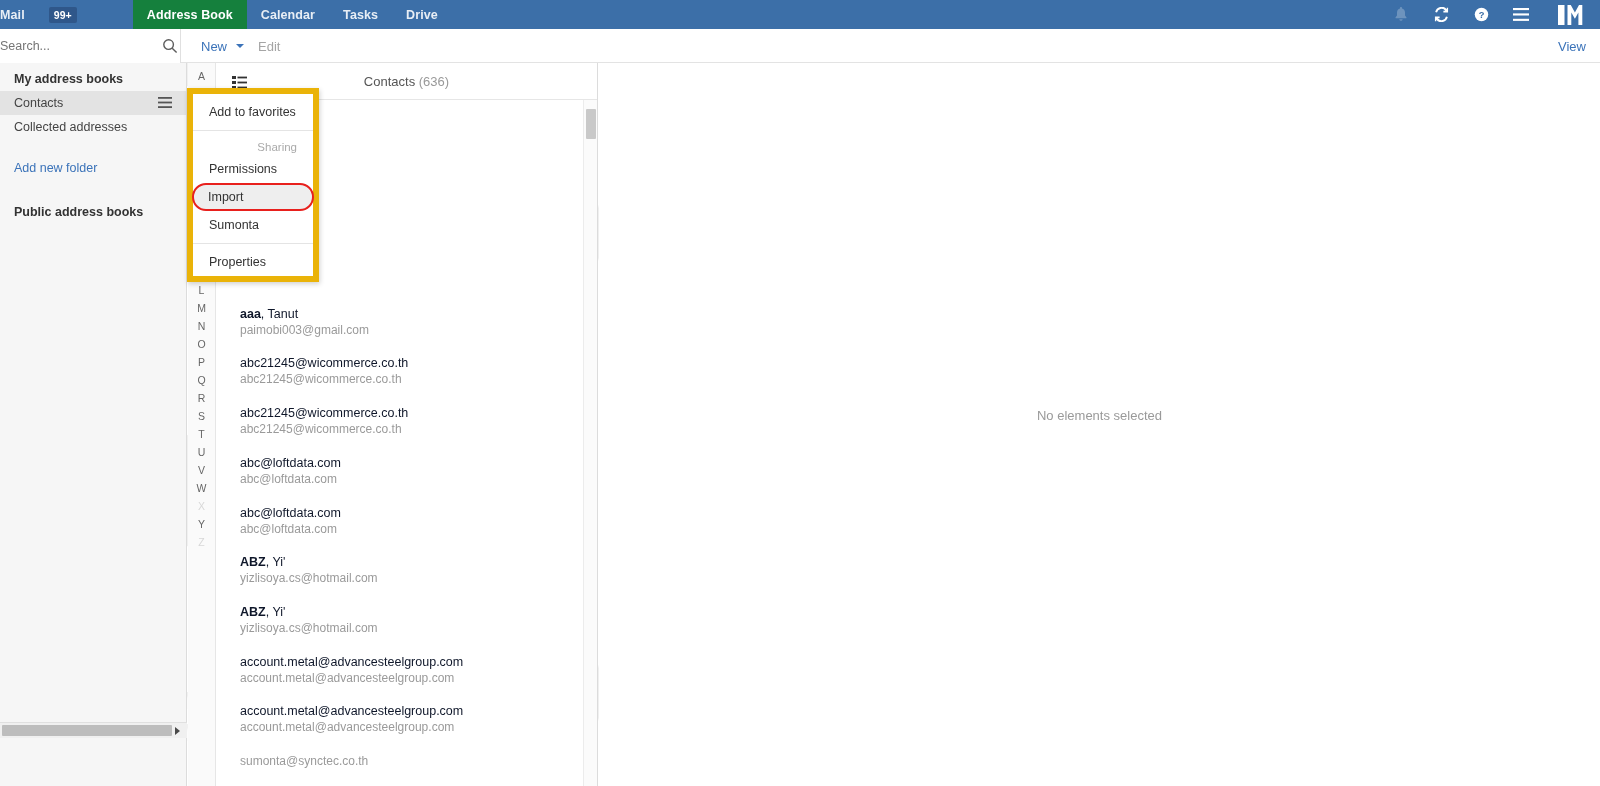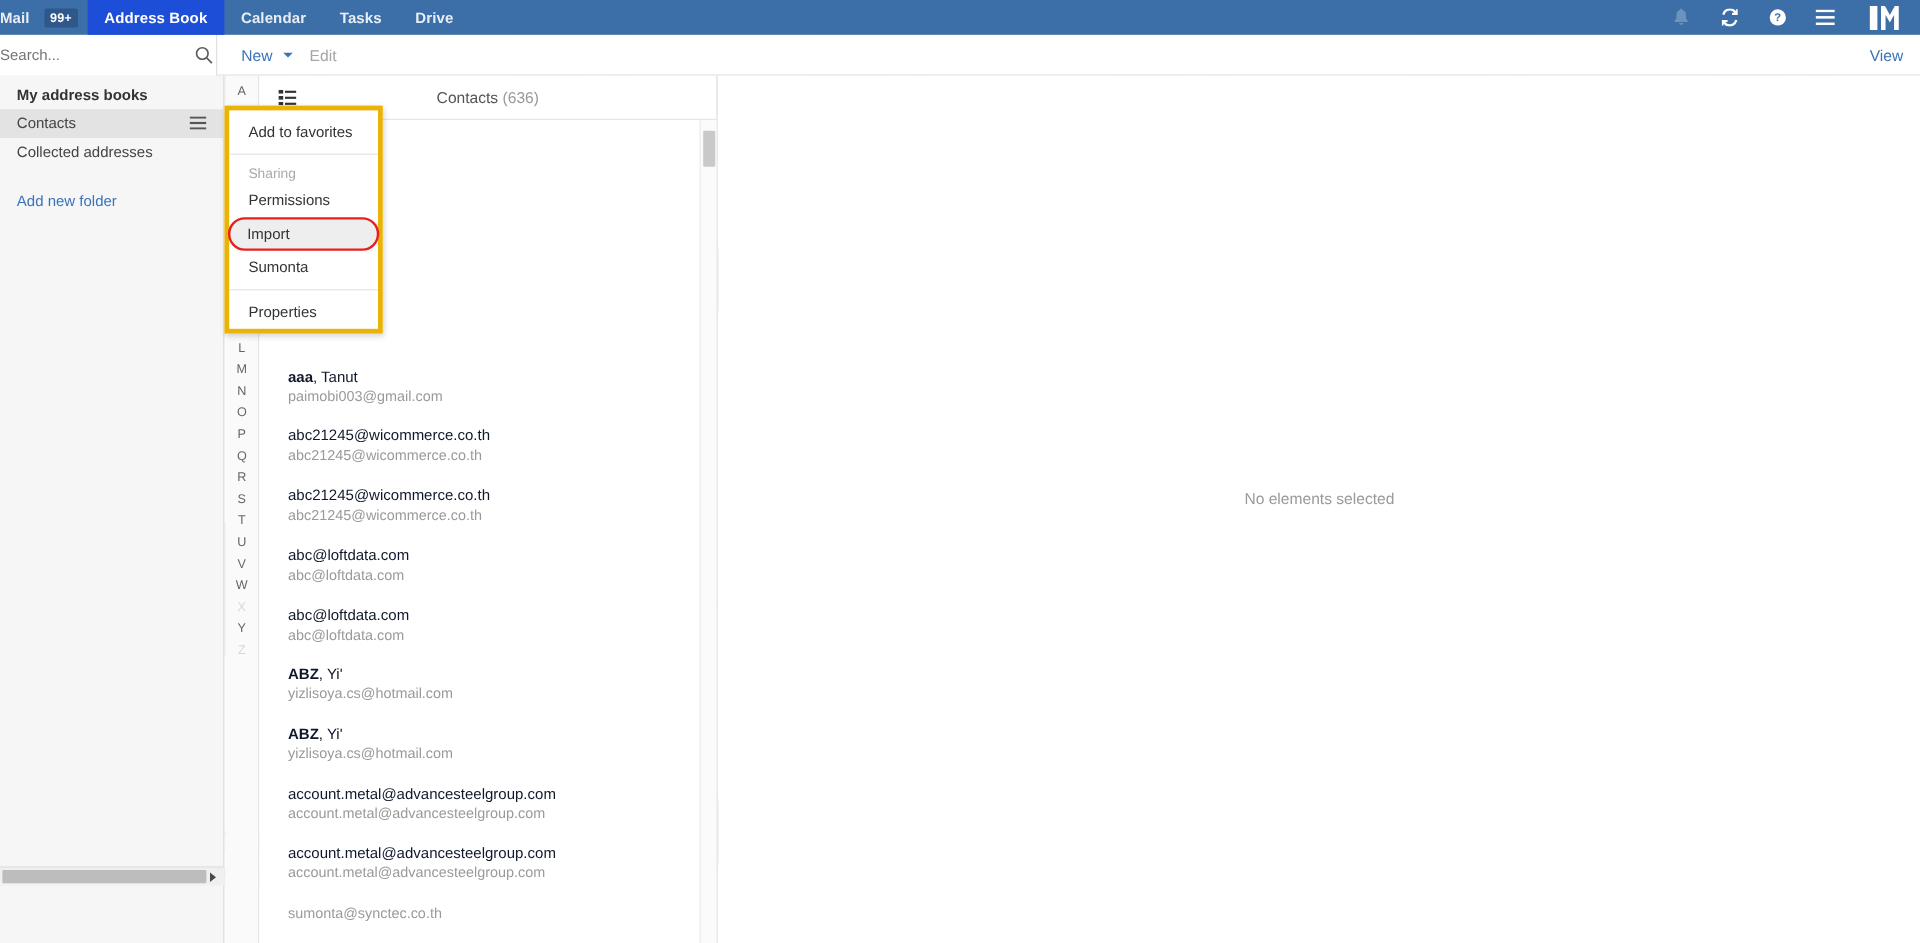--- a/index.html
+++ b/index.html
@@ -68,31 +68,32 @@
     padding: 0 14px;
     color: #e8eef5;
     font-size: 12.5px;
     font-weight: bold;
     letter-spacing: .1px;
     cursor: pointer;
     white-space: nowrap;
   }
   .nav-item.mail { padding-left: 0; padding-right: 8px; }
   .nav-item.active {
-    background: #1d4ed8;
+    background: #15803d;
     color: #ffffff;
+    margin-left: 48px;
   }
   .badge {
     background: #2f578a;
     color: #fff;
     font-size: 10.5px;
     font-weight: bold;
     border-radius: 2px;
     padding: 2px 5px;
-    margin-left: 12px;
+    margin-left: 24px;
   }
   .nav-right {
     margin-left: auto;
     display: flex; align-items: center;
     gap: 22px;
     padding-right: 16px;
   }
   .nav-icon {
     color: #ffffff;
     font-size: 14px;
@@ -315,37 +316,38 @@
     font-size: 13px;
     color: #9a9a9a;
   }
 
   
   .menu {
     position: absolute;
     left: 187px; top: 88px;
     width: 132px;
     background: #ffffff;
-    border: 4px solid #eab308;
+    border: 6px solid #eab308;
     box-shadow: 1px 2px 5px rgba(0,0,0,.18);
     z-index: 60;
     padding: 4px 0 0 0;
   }
   .menu-item {
     font-size: 12.5px;
     color: #333;
     padding: 7px 16px;
     cursor: pointer;
     white-space: nowrap;
   }
   .menu-section {
     font-size: 11.5px;
     color: #aaaaaa;
     padding: 6px 16px 2px 16px;
     cursor: default;
+    text-align: right;
   }
   .menu-sep {
     border-top: 1px solid #e4e4e4;
     margin: 4px 0;
   }
   .menu-item.highlighted {
     background: #eeeeee;
     border: 2px solid #e8201d;
     padding: 5px 14px;
     margin: 0 -1px;
@@ -550,20 +552,21 @@
             <rect x="0" y="0" width="14" height="1.8"></rect>
             <rect x="0" y="4.6" width="14" height="1.8"></rect>
             <rect x="0" y="9.2" width="14" height="1.8"></rect>
           </svg></span>
       </div>
       <div class="sb-item">
         <span>Collected addresses</span>
       </div>
     </div>
   <div class="sb-link">Add new folder</div>
+  <div class="sb-group-title second">Public address books</div>
   <div class="sb-scroll">
     <div class="sb-scroll-thumb"></div>
     <div class="sb-scroll-arrow"></div>
   </div>
 </div>
 
 <div class="alpha-strip" id="alpha-strip">
     <div class="alpha-letter">A</div>
     <div class="alpha-letter" style="margin-top: 196px;">L</div>
     <div class="alpha-letter">M</div>

